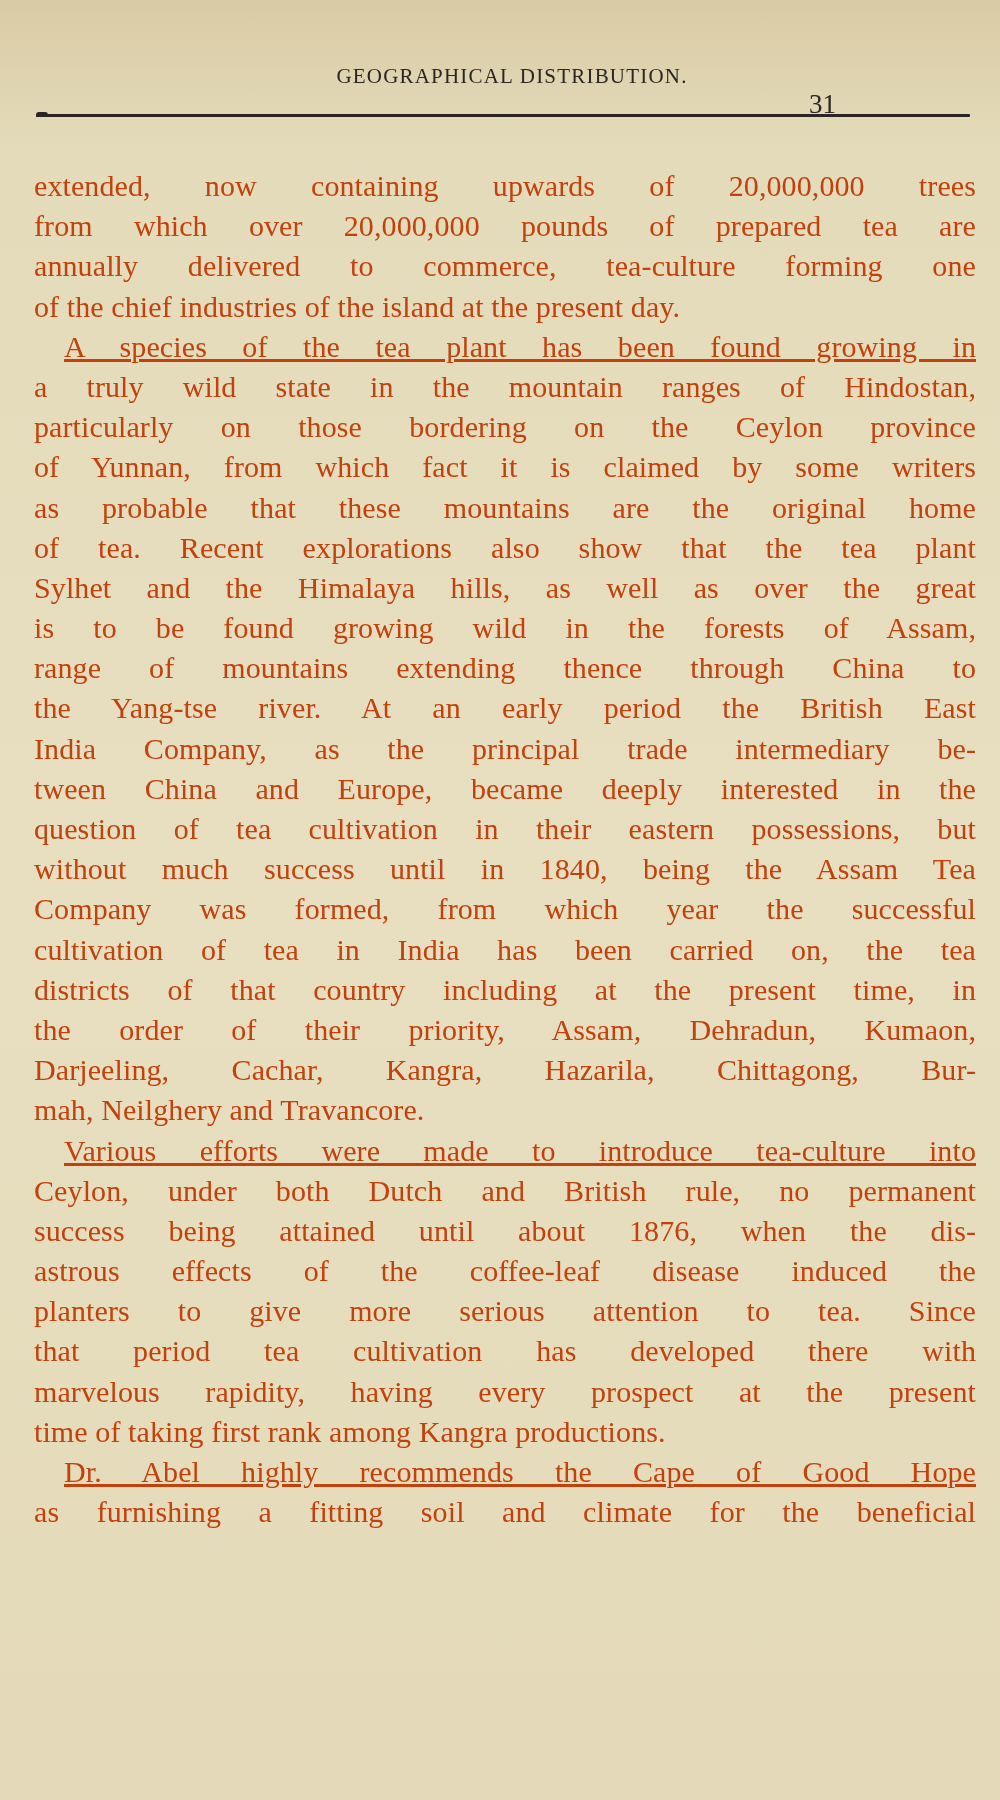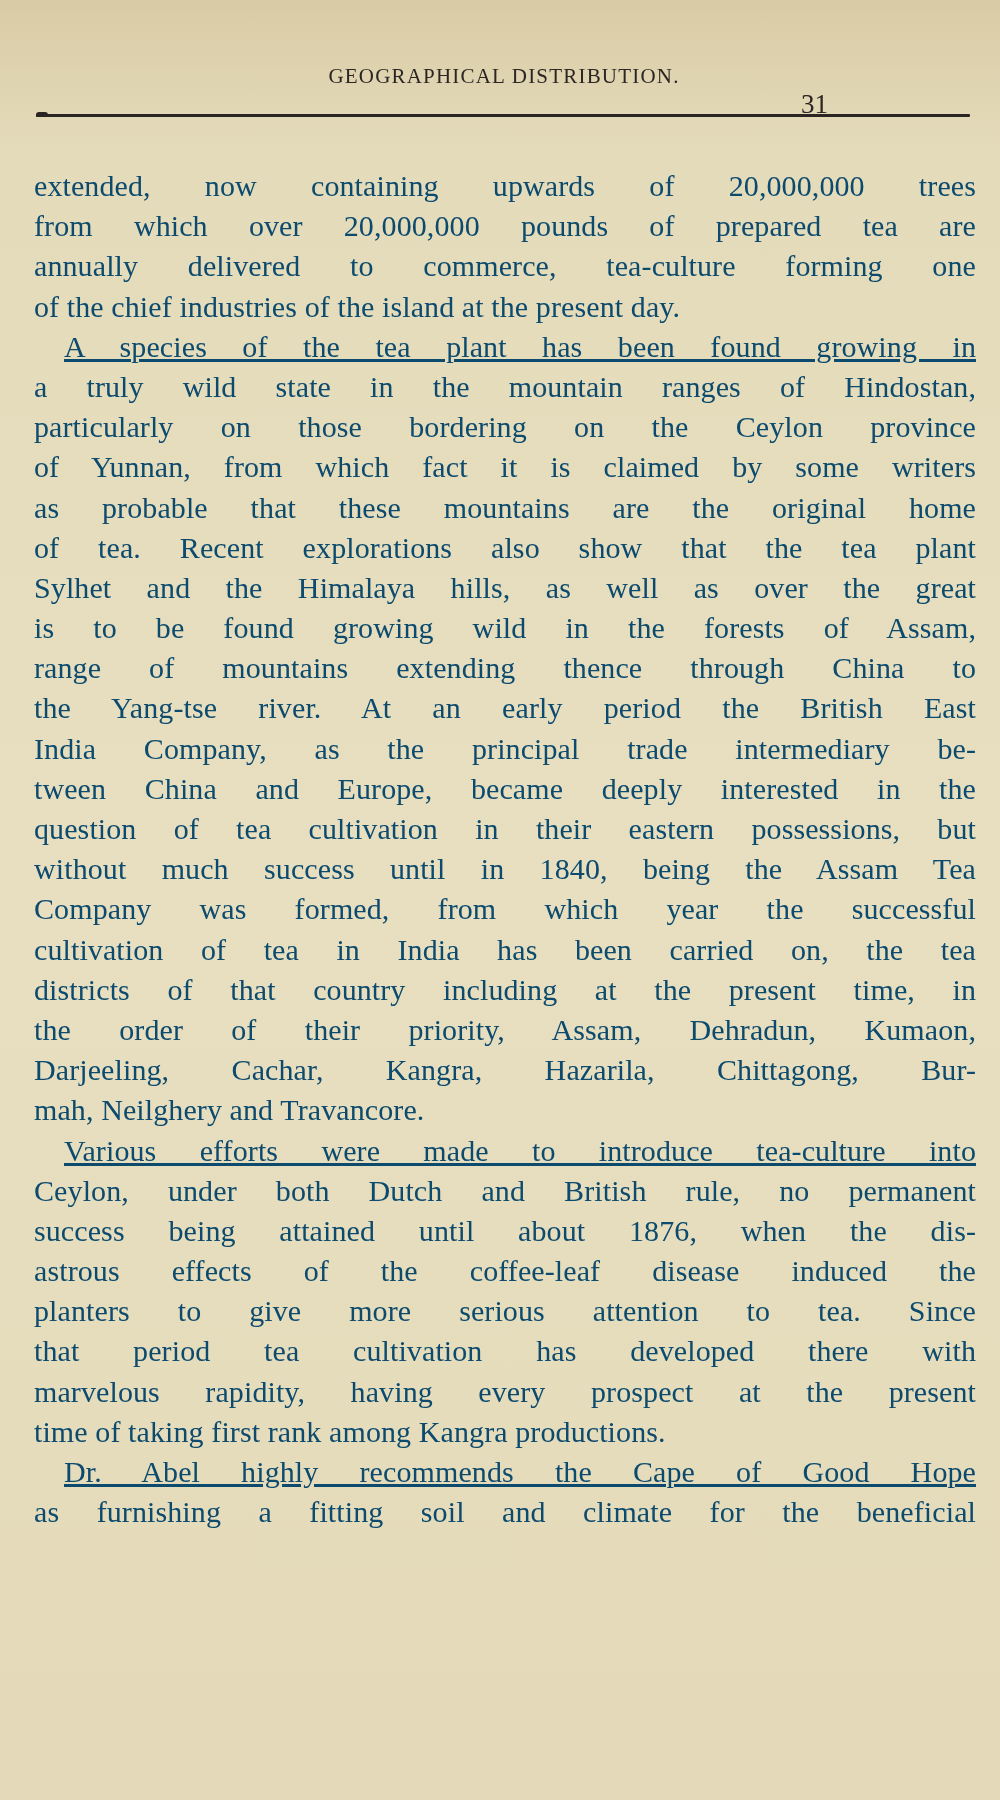--- a/index.html
+++ b/index.html
@@ -17,21 +17,21 @@
       overflow: hidden;
     }
     .page {
       position: absolute;
       left: 0; top: 0;
       width: 1000px; height: 1800px;
     }
     .running-head {
       position: absolute;
       top: 50px;
-      left: 4px;
+      left: 12px;
       width: 856px;
       height: 40px;
     }
     .running-title {
       position: absolute;
       left: 0;
       width: 1000px;
       text-align: center;
       top: 14px;
       font-size: 21px;
@@ -73,21 +73,21 @@
       width: 942px;
     }
     .line {
       display: block;
       height: 40.2px;
       line-height: 40.2px;
       font-size: 30px;
       white-space: nowrap;
       text-align: justify;
       text-align-last: justify;
-      color: #0c4a6e;
+      color: #c2410c;
       letter-spacing: 0.1px;
     }
     .line.last {
       text-align-last: left;
     }
     .line.indent {
       padding-left: 30px;
       text-decoration: underline;
     }
   </style>

